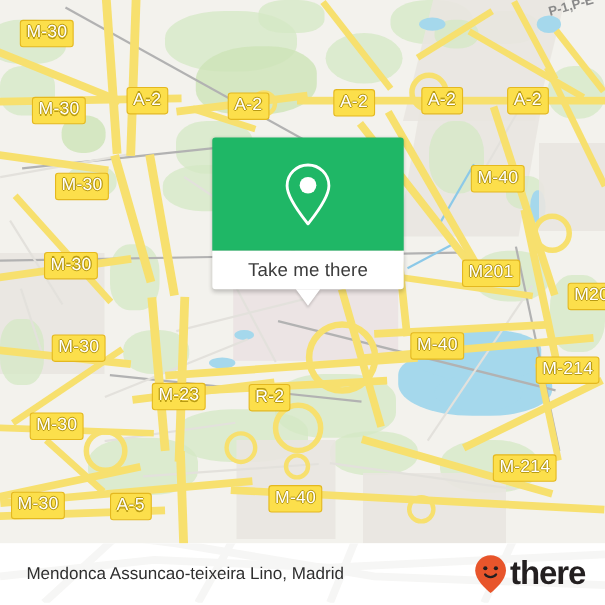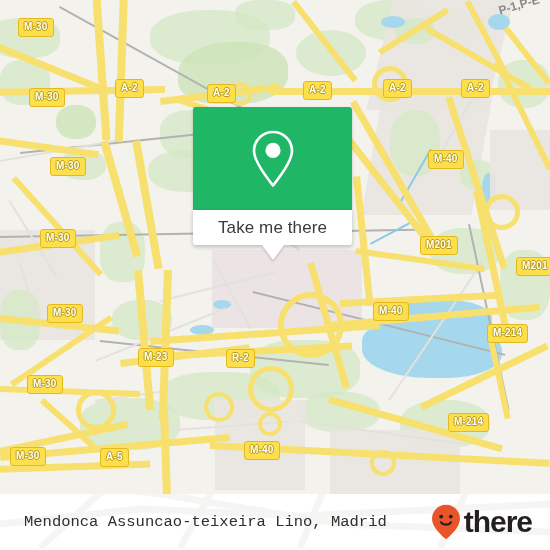--- a/index.html
+++ b/index.html
@@ -26,40 +26,40 @@
   
   .rd{position:absolute;transform-origin:0 0;}
   .mot{background:#f7e06e;}
   .minor2{background:#e3e1dc;}
   .rail{background:#b2b2b2;}
   .stream{background:#8cc9e8;}
 
   
   .shield{
     position:absolute;background:#fcdf4b;border:1.4px solid #e4b81f;
-    border-radius:3px;color:#ffffff;font-weight:bold;font-size:10px;
+    border-radius:3px;color:#ffffff;font-weight:normal;font-size:16px;
     line-height:1;padding:3px 5px 4px 5px;
     text-shadow:-1px 0 #b99b13,0 -1px #b99b13,1px 0 #b99b13,0 1px #b99b13;
     white-space:nowrap;letter-spacing:.2px;
   }
   .plabel{
     position:absolute;color:#8a8a8a;font-size:12px;font-weight:bold;
     white-space:nowrap;
   }
 
   
   #attrib{
     position:absolute;left:0;bottom:0;
     background:rgba(255,255,255,.78);
     color:#3c3c3c;font-size:12.5px;
     padding:4px 10px 5px 12px;white-space:nowrap;
   }
 
   
-  #callout{position:absolute;left:193px;top:107px;width:159px;}
+  #callout{position:absolute;left:193px;top:125px;width:174px;}
   #callout-top{
     height:103px;background:#1fb766;border-radius:3px 3px 0 0;
     display:flex;align-items:center;justify-content:center;
     box-shadow:0 1px 3px rgba(0,0,0,.22);
   }
   #callout-bottom{
     height:35px;background:#ffffff;border-radius:0 0 3px 3px;
     display:flex;align-items:center;justify-content:center;
     box-shadow:0 2px 4px rgba(0,0,0,.22);position:relative;
   }
@@ -78,21 +78,21 @@
     position:absolute;left:0;top:494px;width:550px;height:56px;
     background:#ffffff;display:flex;align-items:center;
     justify-content:space-between;overflow:hidden;
   }
   #footer-watermark{
     position:absolute;left:0;top:-440px;width:550px;height:494px;
     opacity:.30;pointer-events:none;
   }
   #footer-title{
     position:relative;z-index:2;margin-left:24px;
-    font-size:15.5px;color:#2f2f2f;white-space:nowrap;font-family:Liberation Mono, monospace;
+    font-size:15.5px;color:#2f2f2f;white-space:nowrap;
   }
   #brand{
     position:relative;z-index:2;margin-right:18px;
     display:flex;align-items:center;gap:3px;
   }
   #brand-word{
     font-size:30px;font-weight:bold;color:#231f20;letter-spacing:-1px;
   }
 </style>
 </head>

